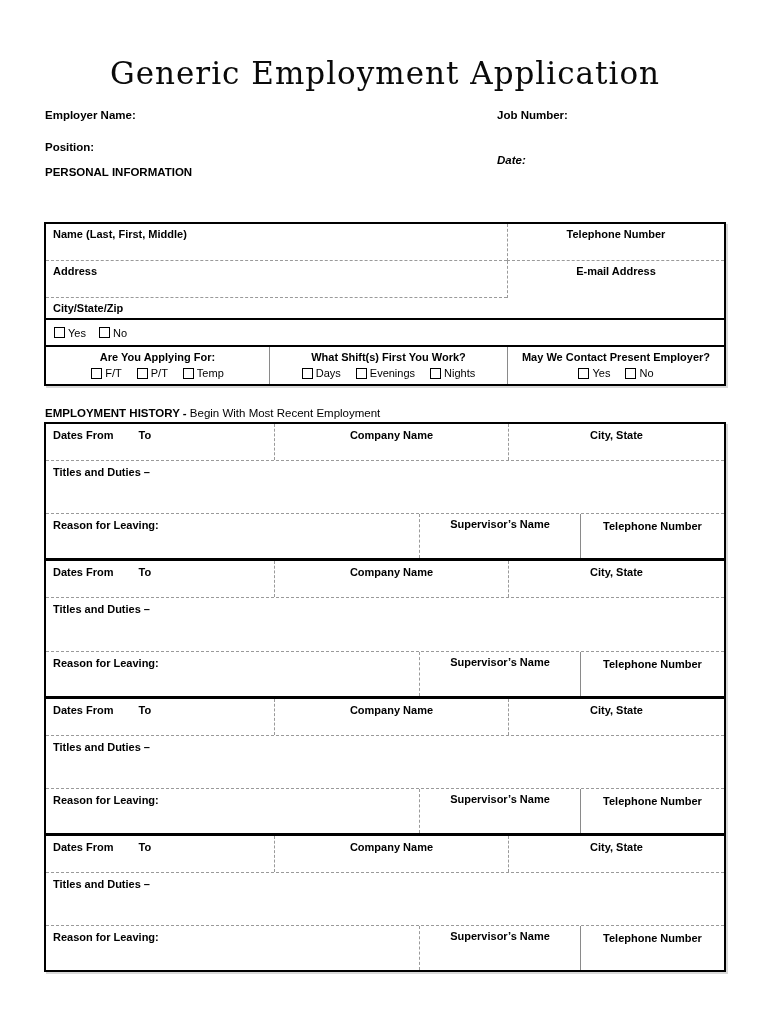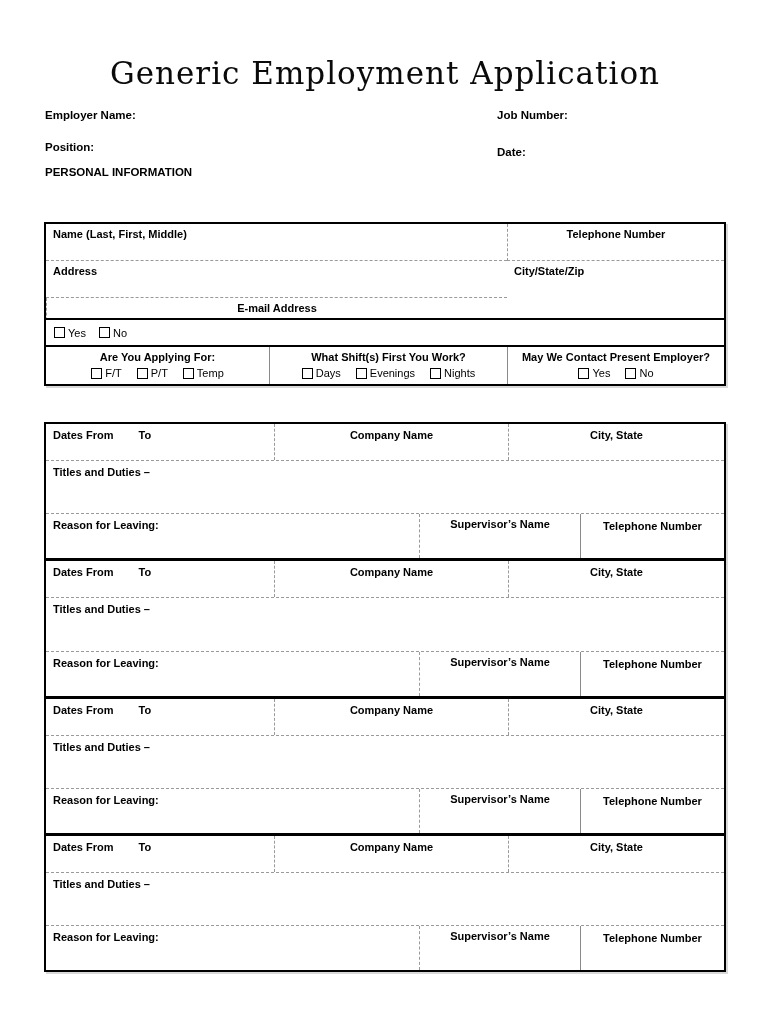--- a/index.html
+++ b/index.html
@@ -81,39 +81,39 @@
 </head>
 <body>
 
 <div class="page">
 
   <div class="doc-title">Generic Employment Application</div>
 
   <div class="lbl" style="left:45px;top:109px;">Employer Name:</div>
   <div class="lbl" style="left:497px;top:109px;">Job Number:</div>
   <div class="lbl" style="left:45px;top:141px;">Position:</div>
-  <div class="lbl" style="left:497px;top:146px;">Date:</div>
+  <div class="lbl" style="left:497px;top:154px;font-style:italic;">Date:</div>
 
   <div class="sec-title" style="left:45px;top:166px;">PERSONAL INFORMATION</div>
 
   <div class="frame ptable">
     <div class="cell">
       <span>Name (Last, First, Middle)</span>
     </div>
     <div class="cell right">
       <span>Telephone Number</span>
     </div>
     <div class="cell">
       <span>Address</span>
     </div>
+    <div class="cell right last">
+      <span>E-mail Address</span>
+    </div>
     <div class="cell last">
       <span>City/State/Zip</span>
-    </div>
-    <div class="cell right last">
-      <span>E-mail Address</span>
     </div>
   </div>
 
   <div class="frame auth">
     <div class="auth-q">
       <label class="cb">
         <span class="box"></span>
         <span>Yes</span>
       </label>
       <label class="cb">
@@ -165,20 +165,23 @@
           </label>
           <label class="cb">
             <span class="box"></span>
             <span>No</span>
           </label>
         </div>
       </div>
     </div>
   </div>
 
+  <div class="sec-title" style="left:45px;top:407px;">
+    <span>EMPLOYMENT HISTORY -</span><span class="sub"> Begin With Most Recent Employment</span>
+  </div>
 
   <div class="frame etable" id="employment-blocks">
     <div class="eblock">
       <div class="erow erowA">
         <div class="c1">
           <span>Dates From</span>
           <span class="to">To</span>
         </div>
         <div class="c2">
           <span>Company Name</span>

